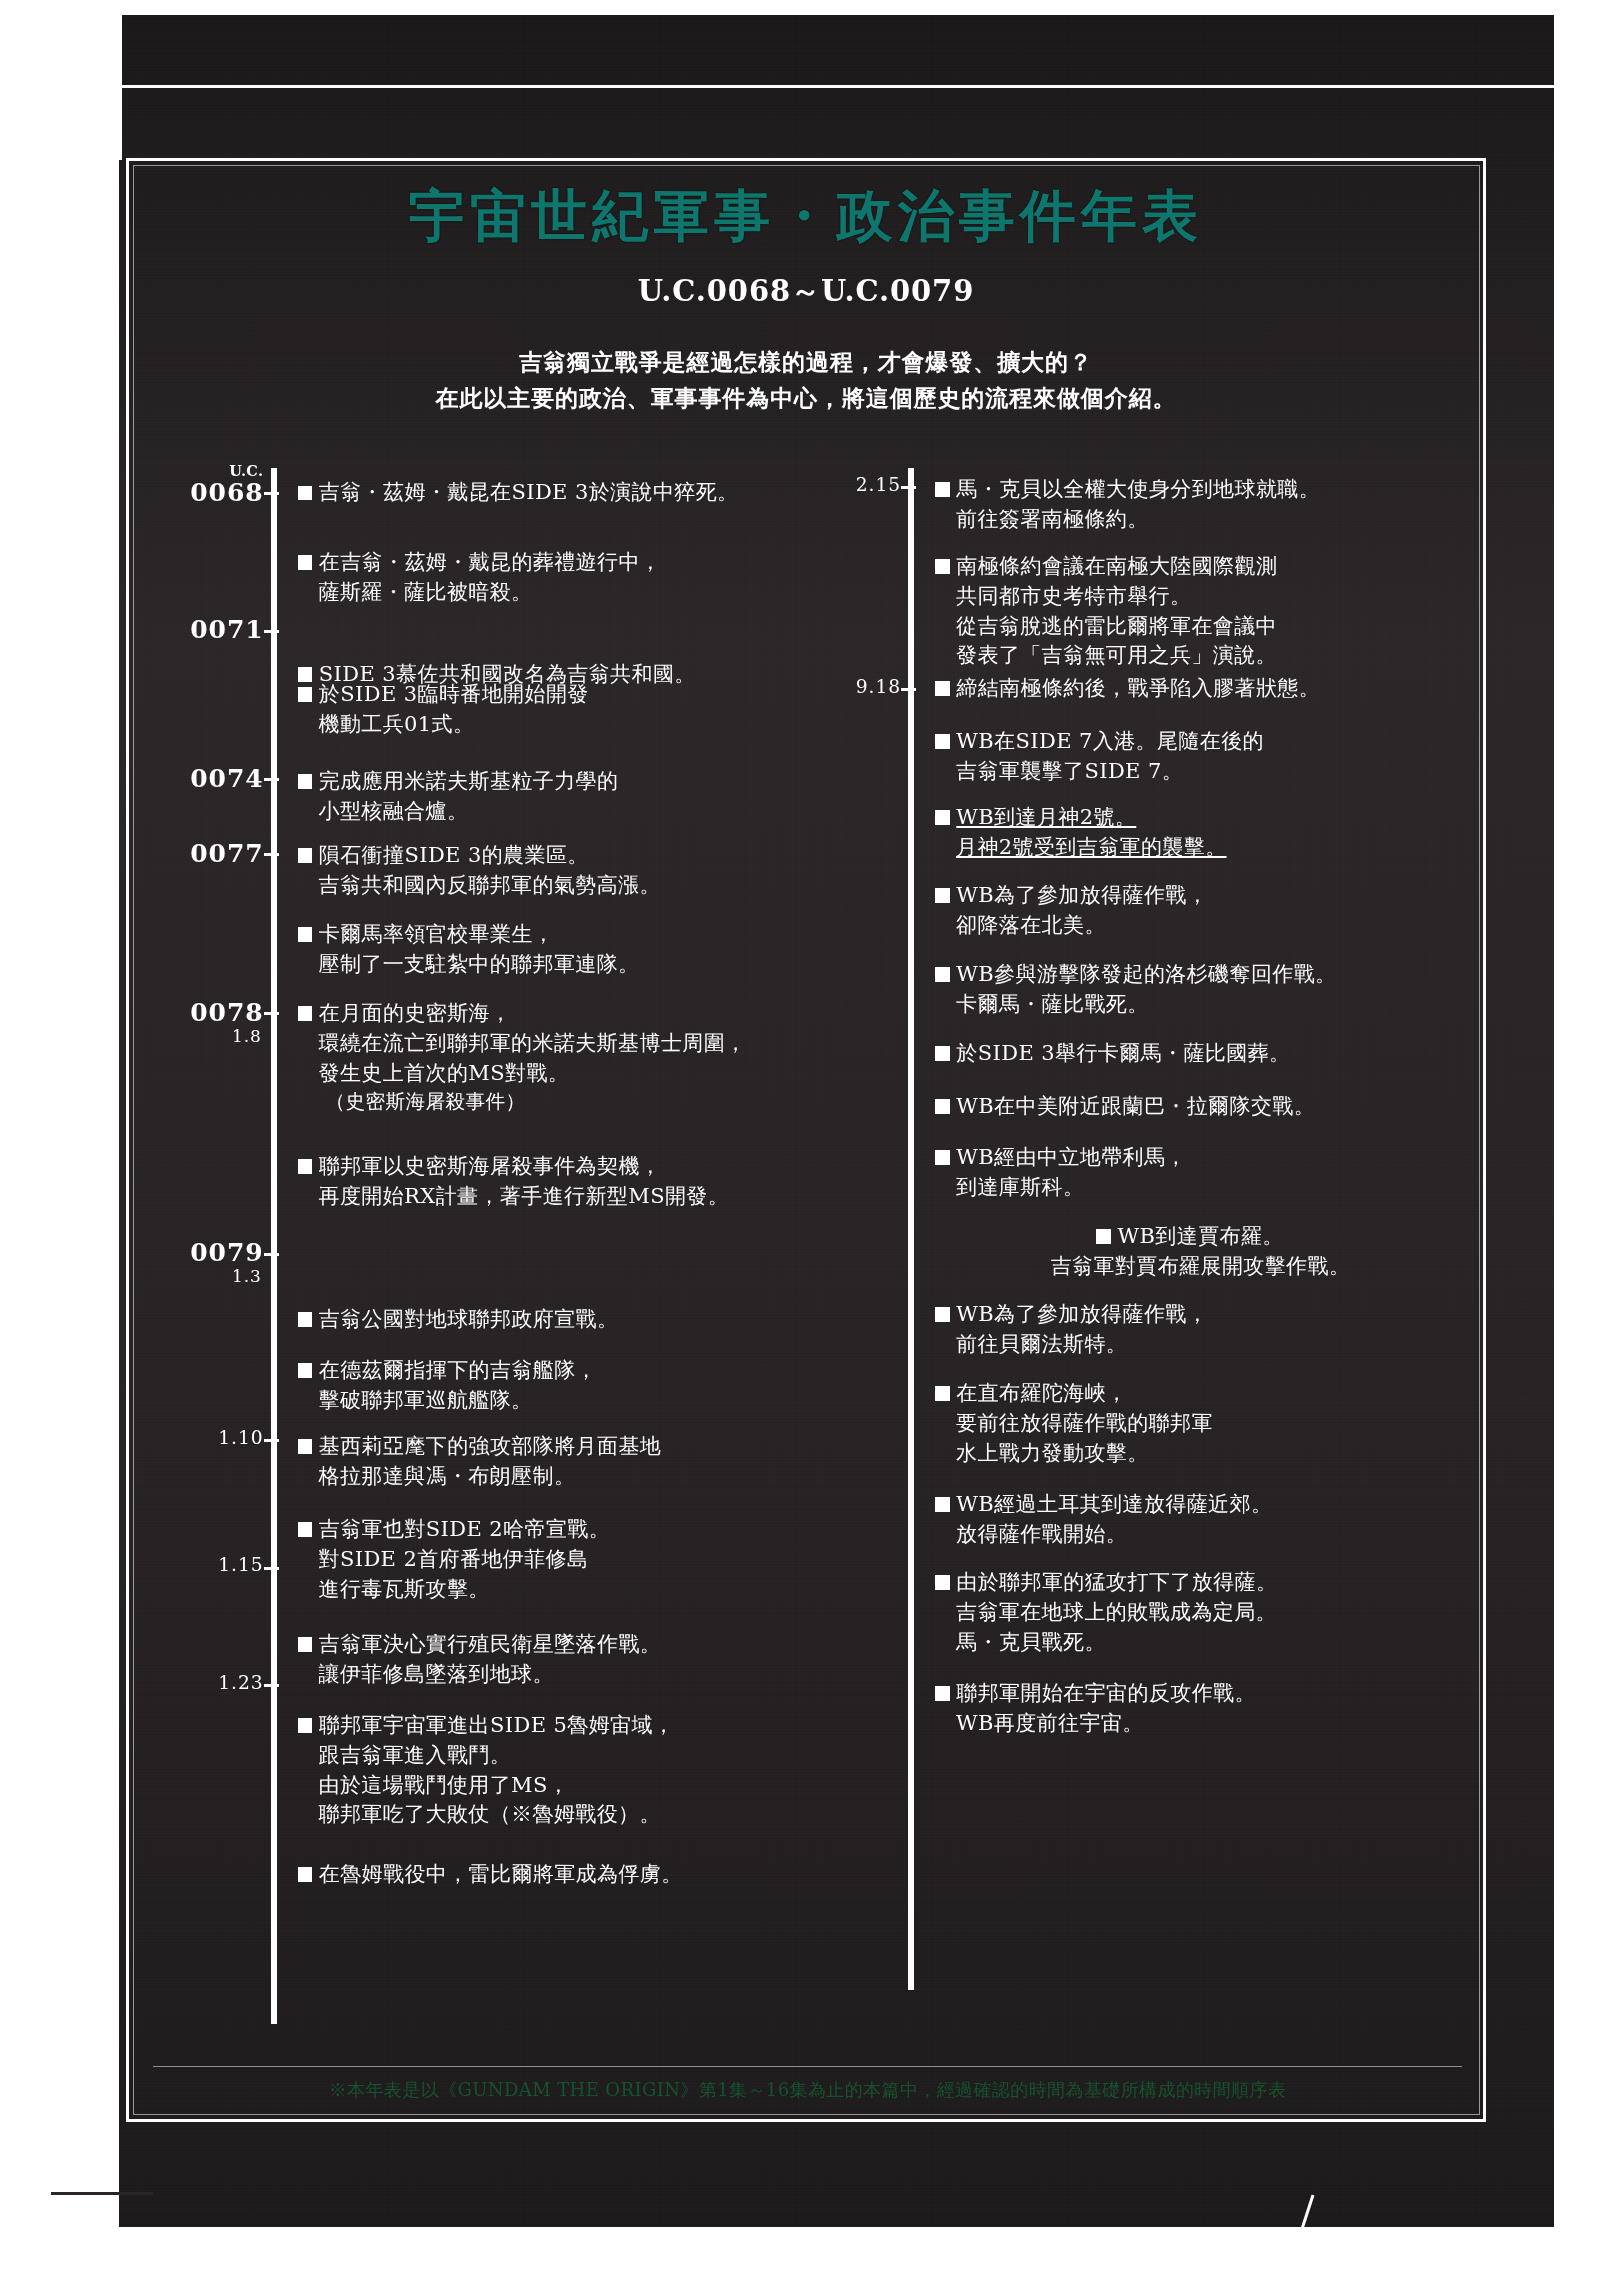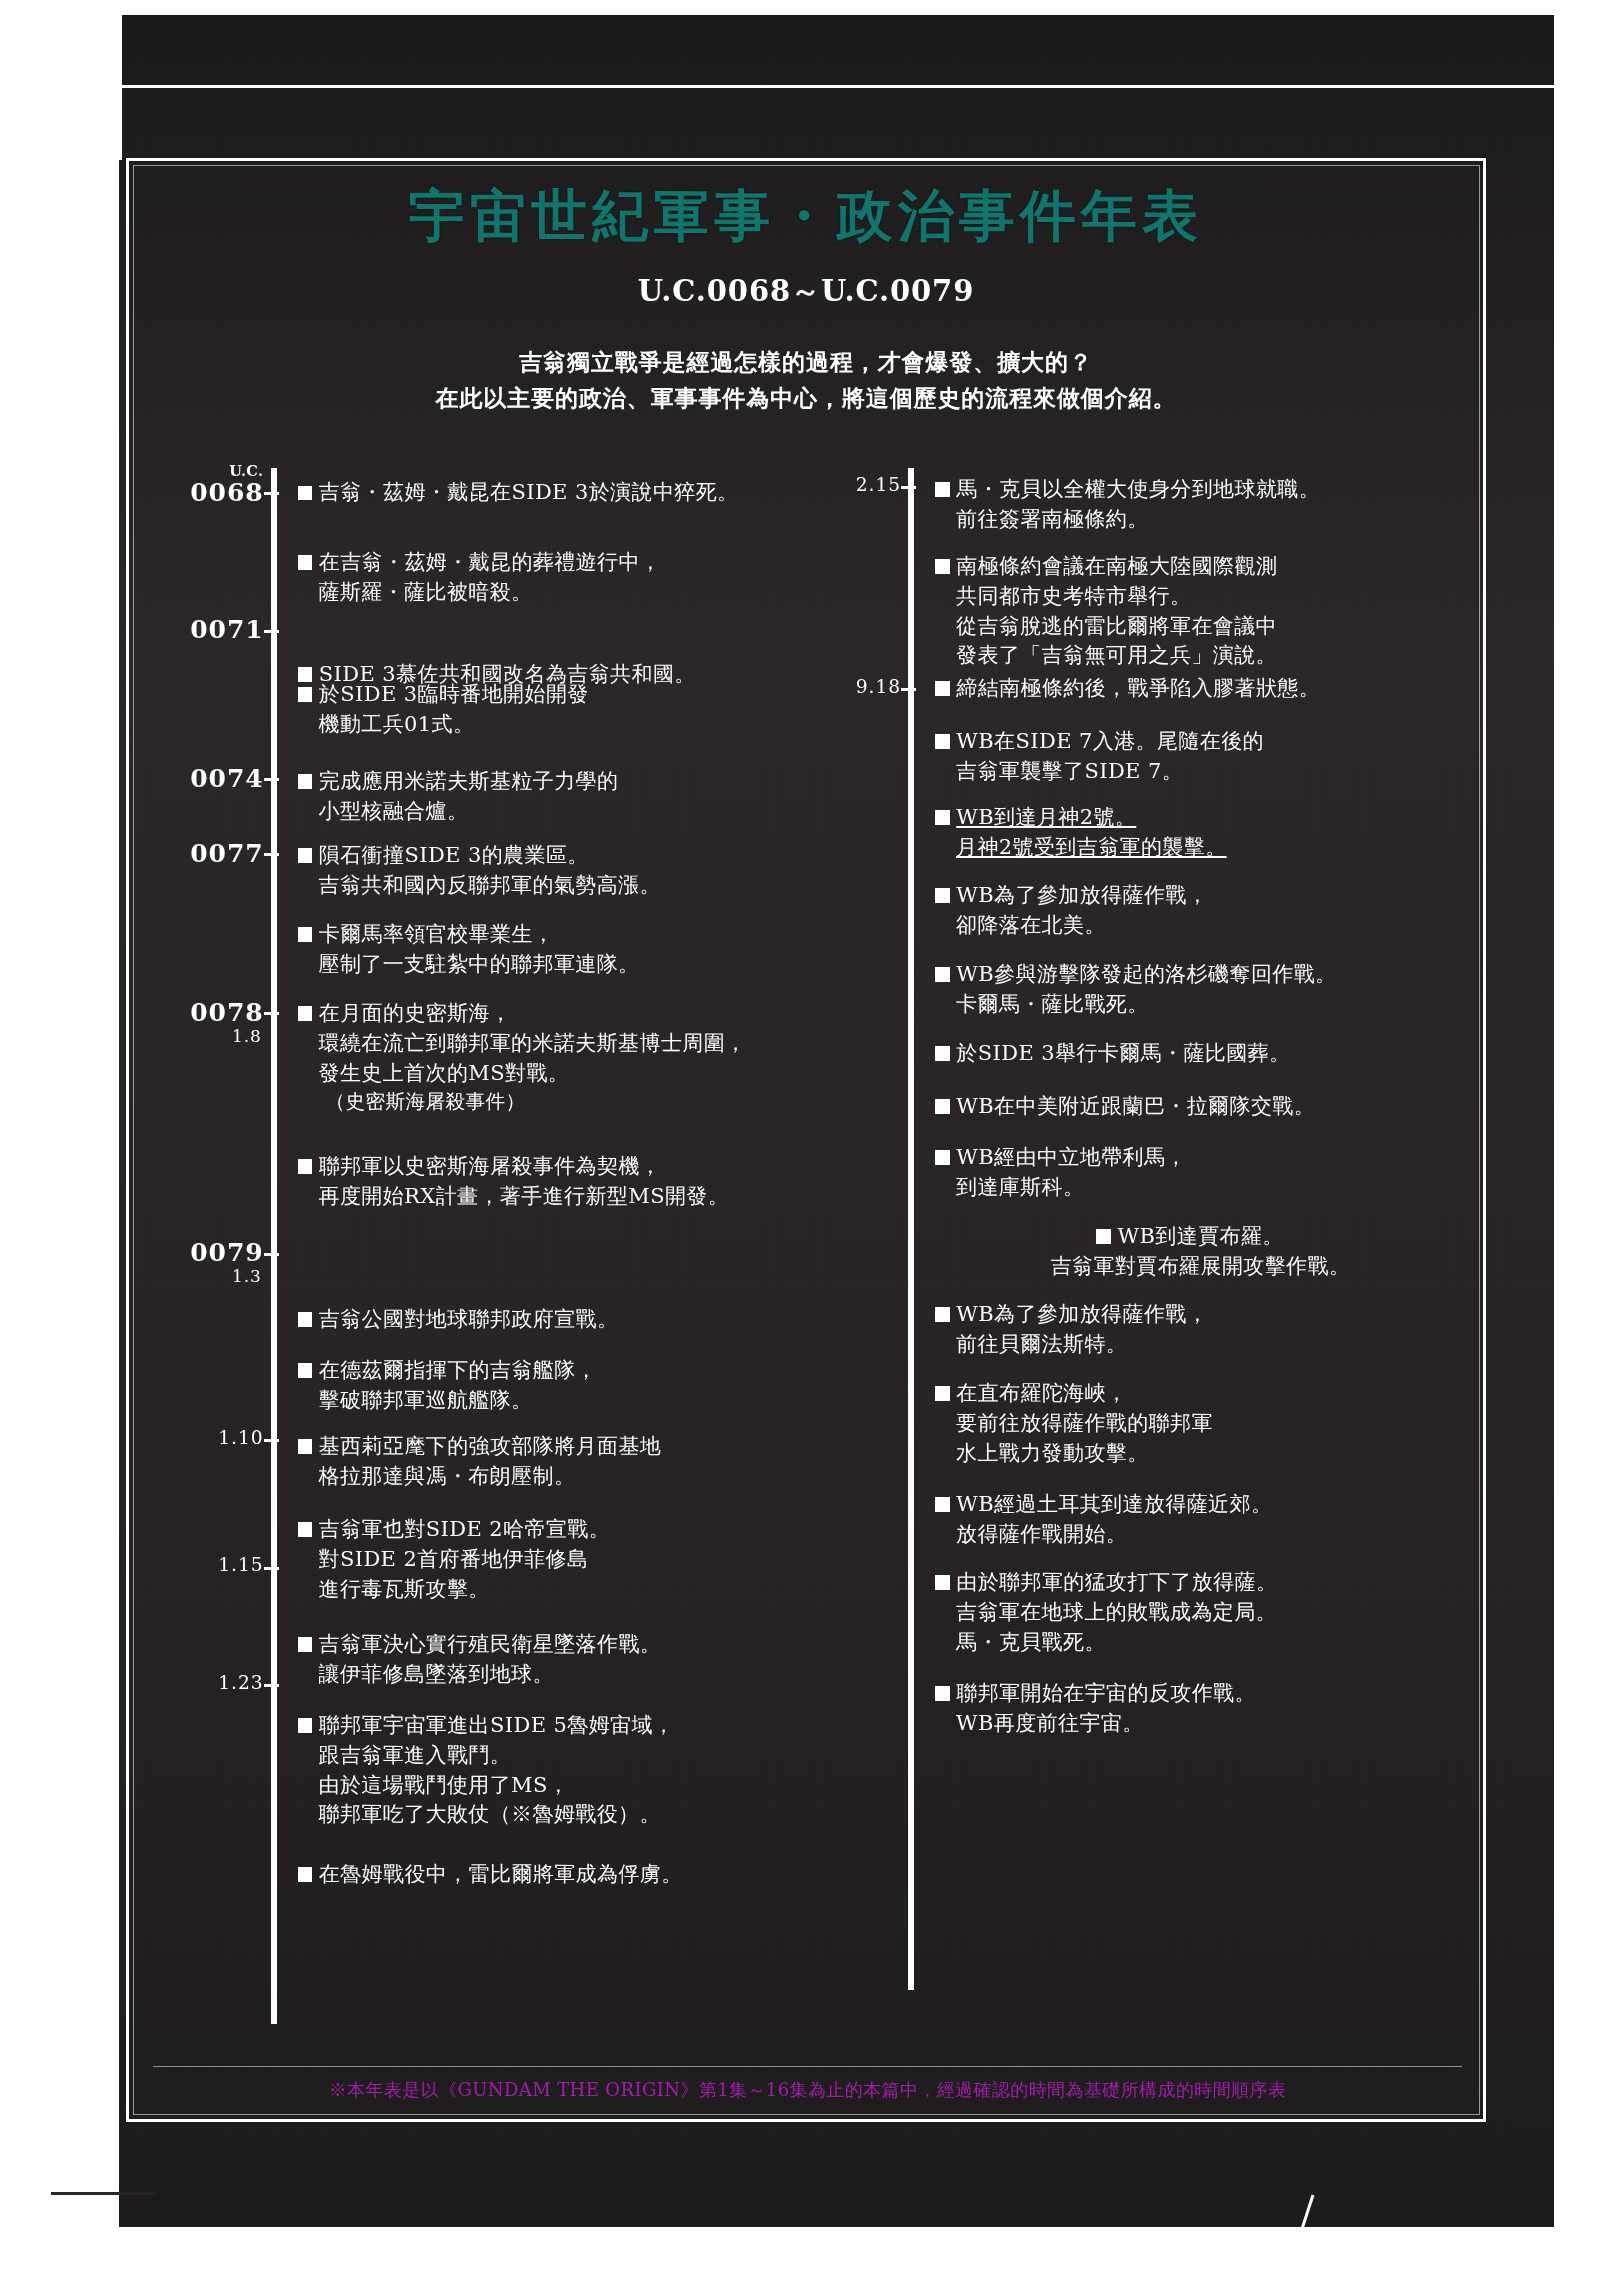--- a/index.html
+++ b/index.html
@@ -246,21 +246,21 @@
     width: 1309px;
     height: 0.9px;
     background: rgba(255,255,255,0.5);
   }
   .footnote {
     position: absolute;
     left: 153px;
     top: 2078px;
     width: 1309px;
     text-align: center;
-    color: #a21caf;
+    color: #14532d;
     font-size: 18px;
     letter-spacing: 0.4px;
   }
 
   
   .page-number {
     position: absolute;
     right: 66px;
     bottom: 6.8px;
     color: #ffffff;

